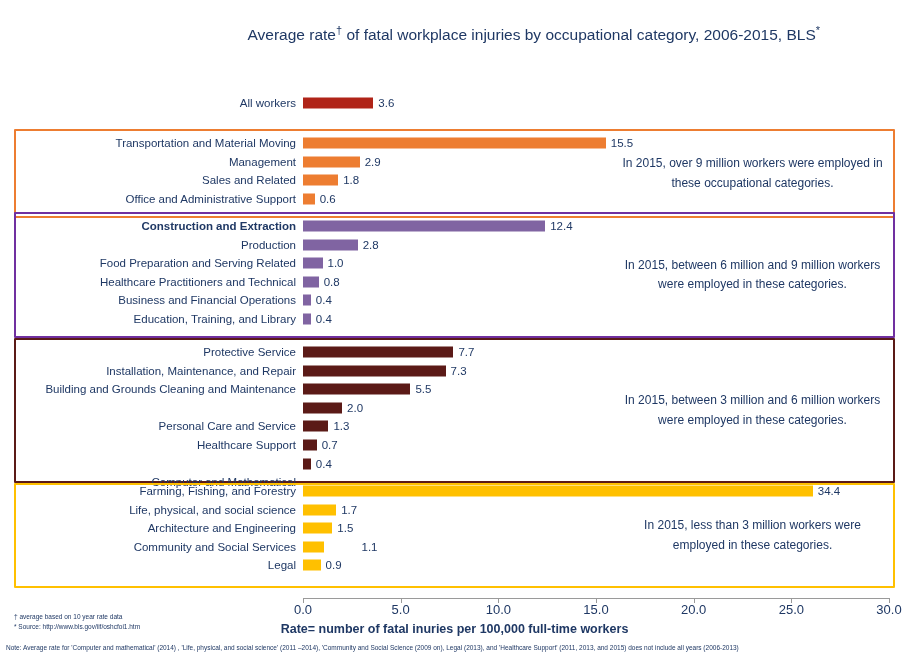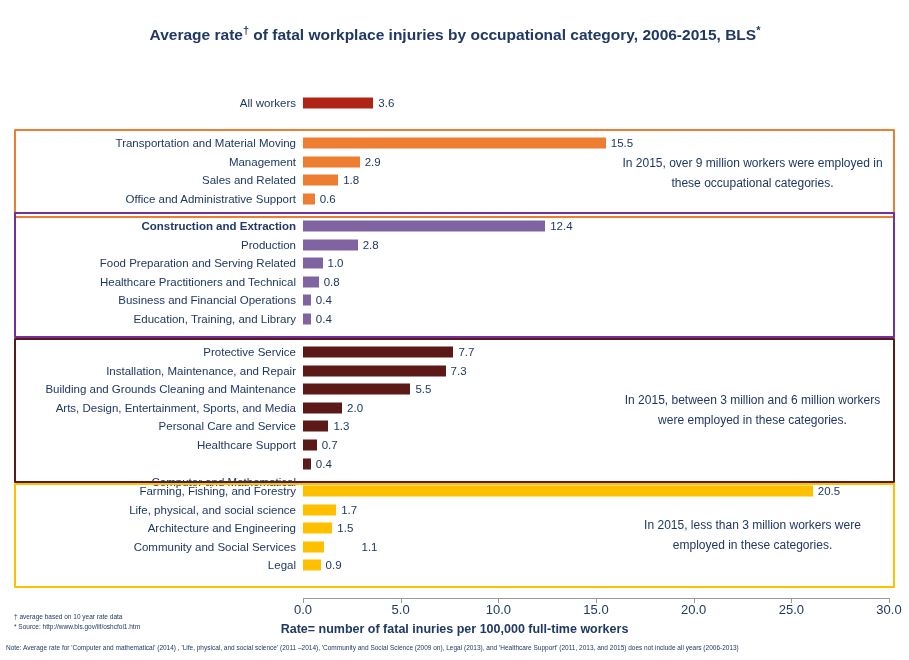--- a/index.html
+++ b/index.html
@@ -13,23 +13,23 @@
     font-family: "Liberation Sans", sans-serif;
     color: #1f3864;
     position: relative;
     overflow: hidden;
   }
   .title {
     position: absolute;
     left: 90px;
     top: 22px;
     width: 730px;
-    text-align: center;
+    text-align: right;
     font-size: 15.5px;
-    font-weight: bold;
+    font-weight: normal;
     color: #1f3864;
     line-height: 1.55;
   }
   .title sup { font-size: 11px; }
 
   
   #plot {
     position: absolute;
     left: 0;
     top: 86px;
@@ -143,20 +143,21 @@
     <div class="cat-label" style="top: 75.6px; right: 613px;">Management</div>
     <div class="bar" style="left: 303px; top: 75.6px; width: 56.6467px; background: rgb(237, 125, 49);"></div>
     <div class="bar-val" style="left: 364.647px; top: 75.6px;">2.9</div>
     <div class="cat-label" style="top: 94.2px; right: 613px;">Sales and Related</div>
     <div class="bar" style="left: 303px; top: 94.2px; width: 35.16px; background: rgb(237, 125, 49);"></div>
     <div class="bar-val" style="left: 343.16px; top: 94.2px;">1.8</div>
     <div class="cat-label" style="top: 112.8px; right: 613px;">Office and Administrative Support</div>
     <div class="bar" style="left: 303px; top: 112.8px; width: 11.72px; background: rgb(237, 125, 49);"></div>
     <div class="bar-val" style="left: 319.72px; top: 112.8px;">0.6</div>
     <div class="group-box" style="left: 14px; top: 126px; width: 881px; height: 126px; border-color: rgb(112, 48, 160);"></div>
+    <div class="group-note" style="left: 620px; width: 265px; top: 167px; height: 44px; display: flex; align-items: center; justify-content: center;">In 2015, between 6 million and 9 million workers  were employed in these categories.</div>
     <div class="cat-label" style="top: 140px; right: 613px; font-weight: bold;">Construction and Extraction</div>
     <div class="bar" style="left: 303px; top: 140px; width: 242.213px; background: rgb(128, 100, 162);"></div>
     <div class="bar-val" style="left: 550.213px; top: 140px;">12.4</div>
     <div class="cat-label" style="top: 158.6px; right: 613px;">Production</div>
     <div class="bar" style="left: 303px; top: 158.6px; width: 54.6933px; background: rgb(128, 100, 162);"></div>
     <div class="bar-val" style="left: 362.693px; top: 158.6px;">2.8</div>
     <div class="cat-label" style="top: 177.2px; right: 613px;">Food Preparation and Serving Related</div>
     <div class="bar" style="left: 303px; top: 177.2px; width: 19.5333px; background: rgb(128, 100, 162);"></div>
     <div class="bar-val" style="left: 327.533px; top: 177.2px;">1.0</div>
     <div class="cat-label" style="top: 195.8px; right: 613px;">Healthcare Practitioners and Technical</div>
@@ -172,37 +173,36 @@
     <div class="group-note" style="left: 620px; width: 265px; top: 302.5px; height: 44px; display: flex; align-items: center; justify-content: center;">In 2015, between 3 million and 6 million workers  were employed in these categories.</div>
     <div class="cat-label" style="top: 266px; right: 613px;">Protective Service</div>
     <div class="bar" style="left: 303px; top: 266px; width: 150.407px; background: rgb(91, 26, 23);"></div>
     <div class="bar-val" style="left: 458.407px; top: 266px;">7.7</div>
     <div class="cat-label" style="top: 284.6px; right: 613px;">Installation, Maintenance, and Repair</div>
     <div class="bar" style="left: 303px; top: 284.6px; width: 142.593px; background: rgb(91, 26, 23);"></div>
     <div class="bar-val" style="left: 450.593px; top: 284.6px;">7.3</div>
     <div class="cat-label" style="top: 303.2px; right: 613px;">Building and Grounds Cleaning and Maintenance</div>
     <div class="bar" style="left: 303px; top: 303.2px; width: 107.433px; background: rgb(91, 26, 23);"></div>
     <div class="bar-val" style="left: 415.433px; top: 303.2px;">5.5</div>
-    <div class="cat-label" style="top: 321.8px; right: 613px;">Arts, Design, Entertainment, Sports, and Media</div>
     <div class="bar" style="left: 303px; top: 321.8px; width: 39.0667px; background: rgb(91, 26, 23);"></div>
     <div class="bar-val" style="left: 347.067px; top: 321.8px;">2.0</div>
     <div class="cat-label" style="top: 340.4px; right: 613px;">Personal Care and Service</div>
     <div class="bar" style="left: 303px; top: 340.4px; width: 25.3933px; background: rgb(91, 26, 23);"></div>
     <div class="bar-val" style="left: 333.393px; top: 340.4px;">1.3</div>
     <div class="cat-label" style="top: 359px; right: 613px;">Healthcare Support</div>
     <div class="bar" style="left: 303px; top: 359px; width: 13.6733px; background: rgb(91, 26, 23);"></div>
     <div class="bar-val" style="left: 321.673px; top: 359px;">0.7</div>
     <div class="cat-label" style="top: 396px; right: 613px; padding-left: 22px;">Computer and Mathematical</div>
     <div class="bar" style="left: 303px; top: 377.6px; width: 7.81333px; background: rgb(91, 26, 23);"></div>
     <div class="bar-val" style="left: 315.813px; top: 377.6px;">0.4</div>
     <div class="group-box" style="left: 14px; top: 397px; width: 881px; height: 105px; border-color: rgb(255, 192, 0);"></div>
     <div class="group-note" style="left: 620px; width: 265px; top: 427.5px; height: 44px; display: flex; align-items: center; justify-content: center;">In 2015, less than 3 million workers were employed in these categories.</div>
     <div class="cat-label" style="top: 405px; right: 613px;">Farming, Fishing, and Forestry</div>
     <div class="bar" style="left: 303px; top: 405px; width: 509.82px; background: rgb(255, 192, 0);"></div>
-    <div class="bar-val" style="left: 817.82px; top: 405px;">20.5</div>
+    <div class="bar-val" style="left: 817.82px; top: 405px;">34.4</div>
     <div class="cat-label" style="top: 423.6px; right: 613px;">Life, physical, and social science</div>
     <div class="bar" style="left: 303px; top: 423.6px; width: 33.2067px; background: rgb(255, 192, 0);"></div>
     <div class="bar-val" style="left: 341.207px; top: 423.6px;">1.7</div>
     <div class="cat-label" style="top: 442.2px; right: 613px;">Architecture and Engineering</div>
     <div class="bar" style="left: 303px; top: 442.2px; width: 29.3px; background: rgb(255, 192, 0);"></div>
     <div class="bar-val" style="left: 337.3px; top: 442.2px;">1.5</div>
     <div class="cat-label" style="top: 460.8px; right: 613px; text-align: center;">Community and Social Services</div>
     <div class="bar" style="left: 303px; top: 460.8px; width: 21.4867px; background: rgb(255, 192, 0);"></div>
     <div class="bar-val" style="left: 329.487px; top: 460.8px; margin-left: 32px;">1.1</div>
     <div class="cat-label" style="top: 479.4px; right: 613px;">Legal</div>

